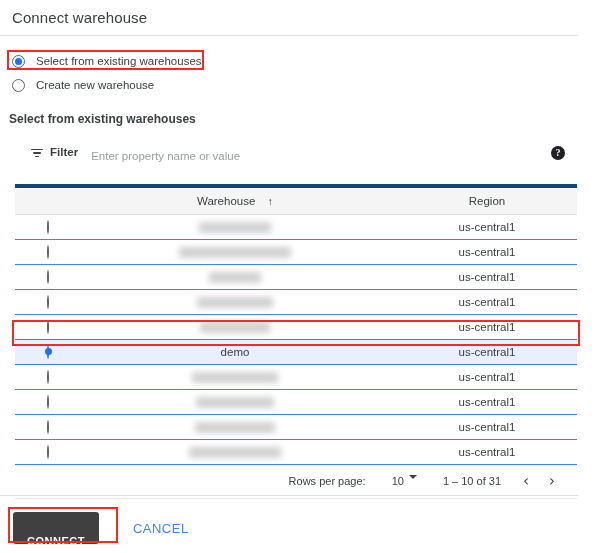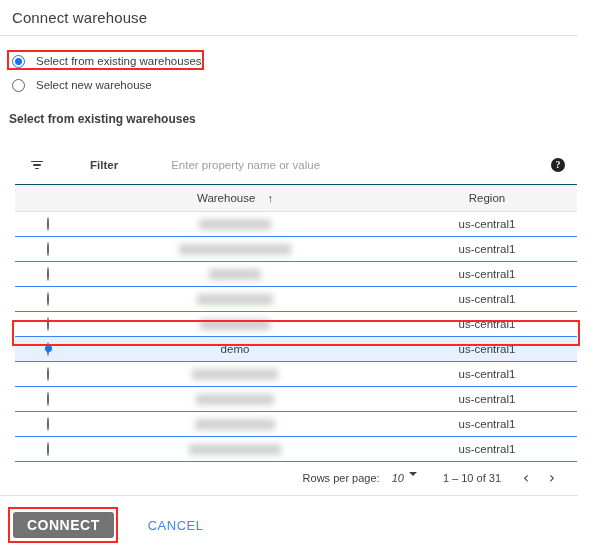--- a/index.html
+++ b/index.html
@@ -107,25 +107,23 @@
     background: #fff;
     border: 1px solid #e8eaed;
     border-top: none;
     border-left: none;
     border-right: none;
     box-sizing: border-box;
   }
 
   .filter-bar {
     display: flex;
-    align-items: center;
     height: 38px;
     padding: 0 12px 0 15px;
-    border-bottom: 1px solid #0c4a6e;
-    gap: 40px;
+    border-bottom: 4px solid #0c4a6e;
   }
   .filter-icon {
     width: 14px;
     height: 14px;
     flex: 0 0 auto;
     display: flex;
     flex-direction: column;
     justify-content: center;
     align-items: center;
     gap: 2px;
@@ -280,25 +278,24 @@
     display: flex;
     align-items: center;
     justify-content: flex-end;
     height: 33px;
     padding-right: 22px;
     font-size: 11px;
     color: #3c4043;
   }
   .pg-label { color: #3c4043; }
   .pg-select {
-    margin-left: 12px;
+    margin-left: 26px;
     display: flex;
     align-items: flex-start;
     cursor: pointer;
-    font-style: italic;
   }
   .pg-caret {
     margin-left: 5px;
     width: 0; height: 0;
     border-left: 4px solid transparent;
     border-right: 4px solid transparent;
     border-top: 4px solid #3c4043;
   }
   .pg-range { margin-left: 26px; }
   .pg-btn {
@@ -322,28 +319,28 @@
 
   
   .footer {
     position: absolute;
     left: 13px;
     top: 512px;
     display: flex;
     align-items: center;
   }
   .btn-connect {
-    background: #737373;
+    background: #404040;
     color: #ffffff;
-    font-size: 14px;
+    font-size: 11px;
     font-weight: bold;
     letter-spacing: .5px;
     border: none;
     border-radius: 3px;
-    padding: 0 14px;
+    padding: 16px 14px;
     height: 26px;
     line-height: 26px;
     cursor: pointer;
     font-family: "Liberation Sans", sans-serif;
   }
   .btn-cancel {
     background: transparent;
     color: #4285f4;
     font-size: 13px;
     font-weight: normal;
@@ -373,21 +370,21 @@
 <div class="page-title">Connect warehouse</div>
 <div class="top-divider"></div>
 
 <div class="radio-group">
   <div class="radio-row">
     <span class="radio checked"></span>
     <span class="radio-label">Select from existing warehouses</span>
   </div>
   <div class="radio-row">
     <span class="radio"></span>
-    <span class="radio-label">Select new warehouse</span>
+    <span class="radio-label">Create new warehouse</span>
   </div>
 </div>
 <div class="annot-radio"></div>
 
 <div class="section-heading">Select from existing warehouses</div>
 
 <div class="table-card">
 
   <div class="filter-bar">
     <span class="filter-icon">

